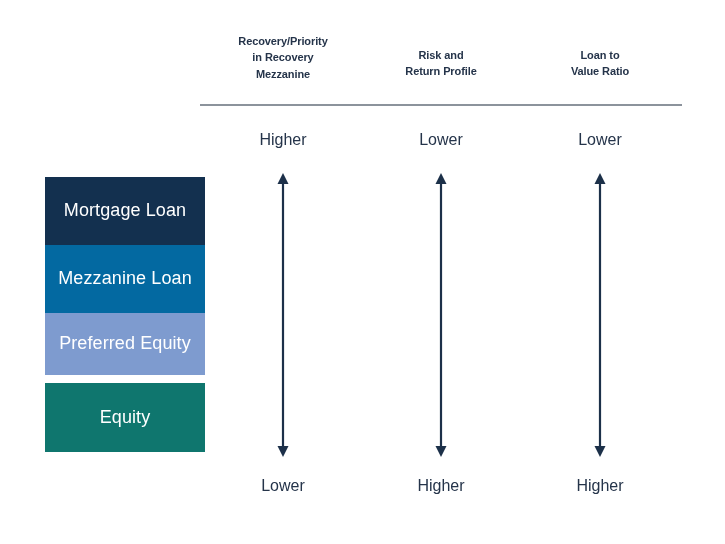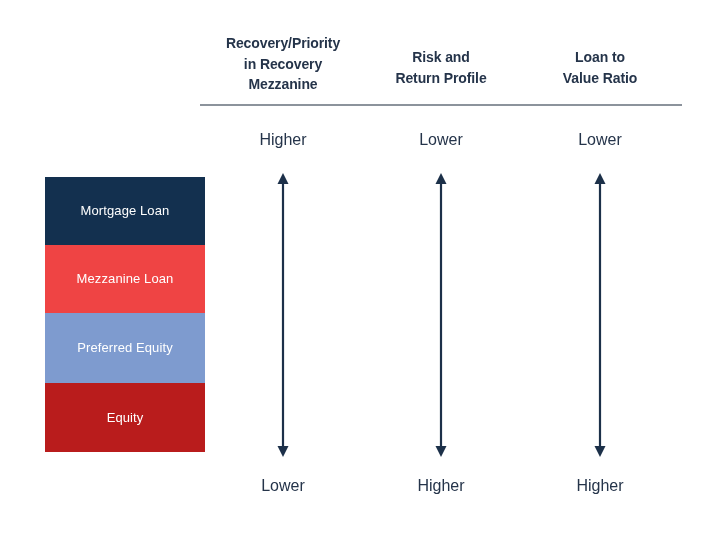--- a/index.html
+++ b/index.html
@@ -30,35 +30,35 @@
     position: absolute;
     left: 0;
     width: 100%;
     display: flex;
     align-items: center;
     justify-content: center;
     box-sizing: border-box;
   }
   .stack-band-label {
     color: #ffffff;
-    font-size: 13px;
+    font-size: 18px;
     font-weight: 400;
     letter-spacing: 0.1px;
     text-align: center;
     line-height: 1.2;
     white-space: nowrap;
   }
 
   
   .col-header {
     position: absolute;
     top: 33px;
     text-align: center;
     color: #25344a;
-    font-size: 14px;
+    font-size: 11px;
     font-weight: 700;
     line-height: 1.48;
     letter-spacing: -0.1px;
   }
 
   .divider {
     position: absolute;
     left: 200px;
     top: 104px;
     width: 482px;
@@ -89,27 +89,27 @@
 </style>
 </head>
 <body>
 
 <div id="stage">
 
   <div class="stack">
     <div class="stack-band" style="top:0px;height:68px;background:#13304f;">
       <span class="stack-band-label">Mortgage Loan</span>
     </div>
-    <div class="stack-band" style="top:68px;height:68px;background:#ef4444;">
+    <div class="stack-band" style="top:68px;height:68px;background:#0369a1;">
       <span class="stack-band-label">Mezzanine Loan</span>
     </div>
-    <div class="stack-band" style="top:136px;height:70px;background:#7e9bcf;">
+    <div class="stack-band" style="top:136px;height:62px;background:#7e9bcf;">
       <span class="stack-band-label">Preferred Equity</span>
     </div>
-    <div class="stack-band" style="top:206px;height:69px;background:#b91c1c;">
+    <div class="stack-band" style="top:206px;height:69px;background:#0f766e;">
       <span class="stack-band-label">Equity</span>
     </div>
   </div>
 
   <div class="col-header" style="left:198px;width:170px;">
     <div>Recovery/Priority</div>
     <div>in Recovery</div>
     <div>Mezzanine</div>
   </div>
 

